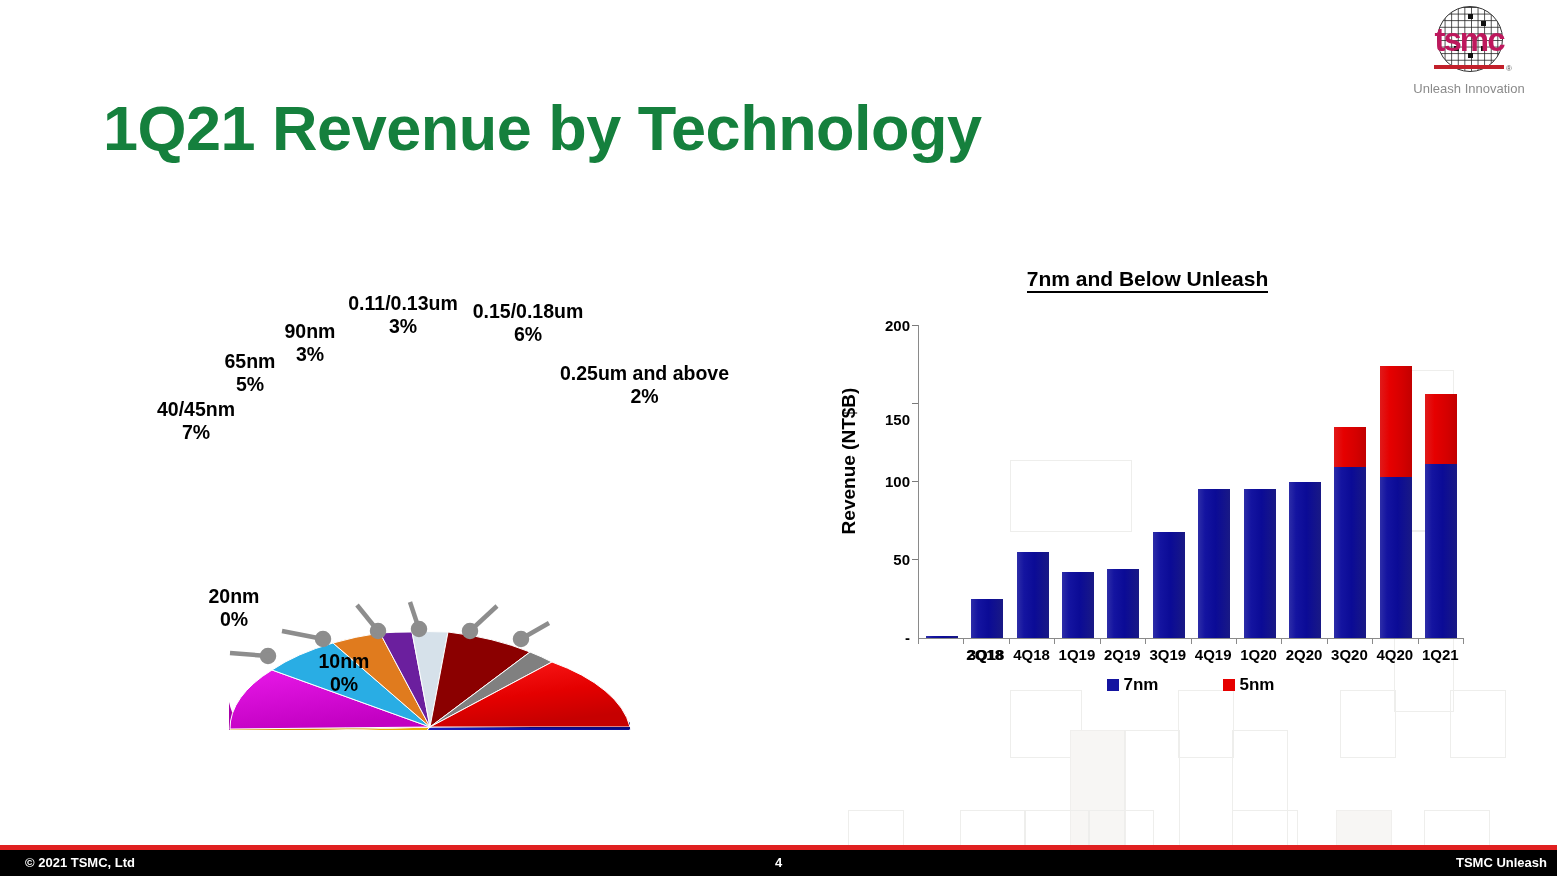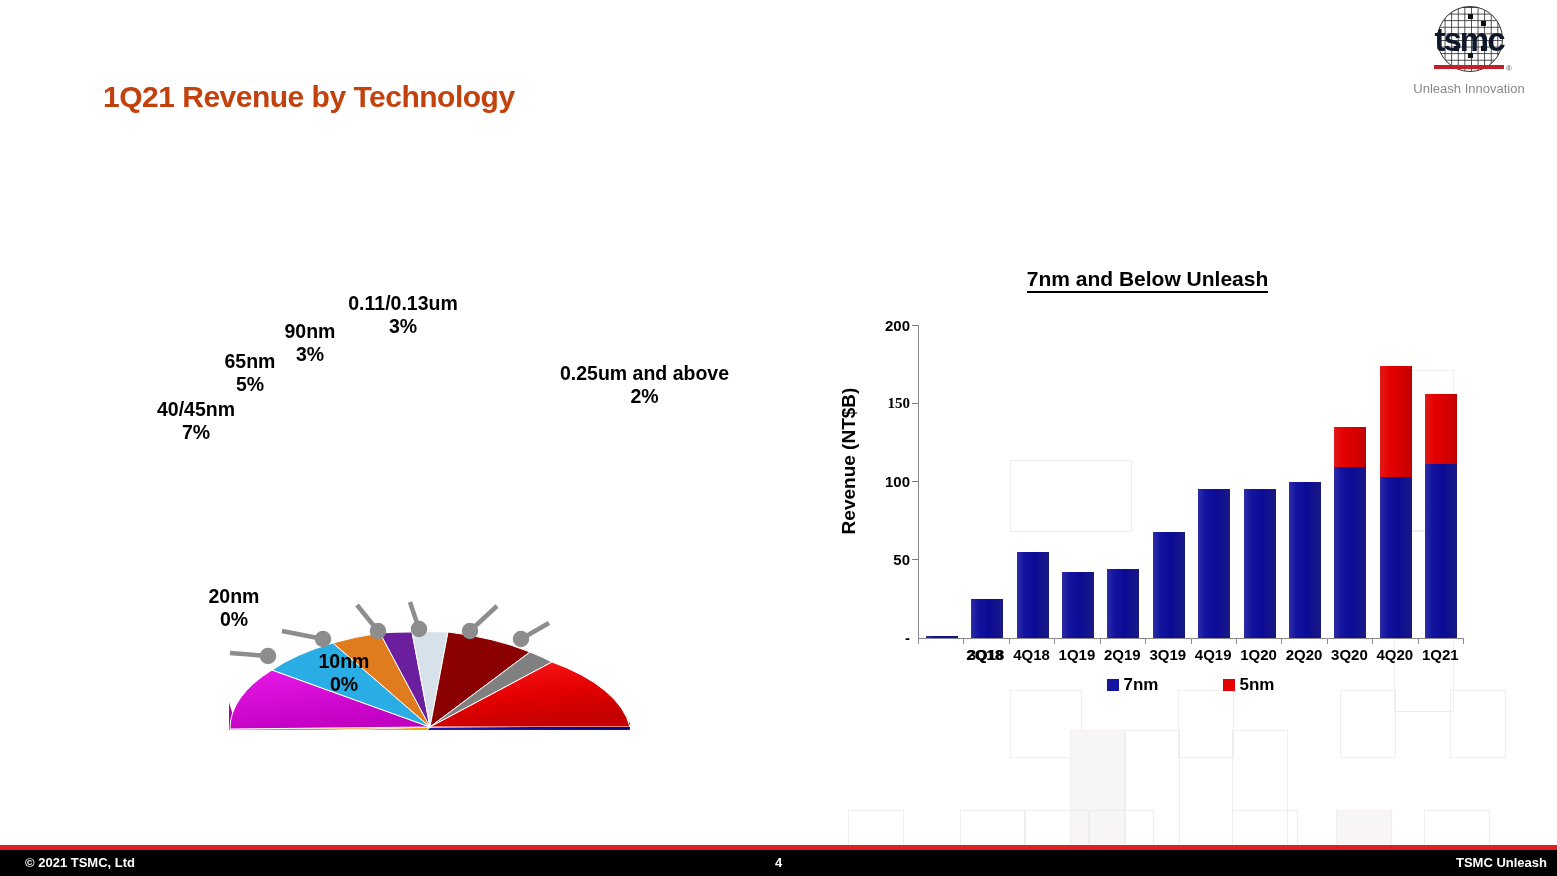--- a/index.html
+++ b/index.html
@@ -24,24 +24,24 @@
     border: 1px solid #eeeeec;
     background: transparent;
     pointer-events: none;
   }
   .wm.fill { background: #f7f6f4; border-color: #f0efed; }
 
   
   #title {
     position: absolute;
     left: 103px;
-    top: 80px;
-    font-size: 30px;
-    font-weight: bold;
-    color: #c2410c;
+    top: 92px;
+    font-size: 63px;
+    font-weight: bold;
+    color: #15803d;
     letter-spacing: -0.5px;
     white-space: nowrap;
   }
 
   
   #logo-wrap {
     position: absolute;
     right: 28px;
     top: 6px;
     width: 120px;
@@ -72,21 +72,21 @@
     position: absolute;
     width: 5px; height: 5px;
     background: #111;
   }
   #tsmc-word {
     position: absolute;
     left: 0; right: 0;
     top: 17px;
     font-size: 33px;
     font-weight: bold;
-    color: #0f172a;
+    color: #be185d;
     letter-spacing: -2px;
     line-height: 1;
   }
   #logo-rule {
     position: absolute;
     left: 8px;
     top: 59px;
     width: 70px;
     height: 4px;
     background: #C2202A;
@@ -357,20 +357,24 @@
       <span>3%</span>
     </div>
     <div class="pie-lbl" style="left:205px; top:100px; width:90px;">
       <span>65nm</span><br>
       <span>5%</span>
     </div>
     <div class="pie-lbl" style="left:136px; top:148px; width:120px;">
       <span>40/45nm</span><br>
       <span>7%</span>
     </div>
+    <div class="pie-lbl" style="left:468px; top:50px; width:120px;">
+      <span>0.15/0.18um</span><br>
+      <span>6%</span>
+    </div>
     <div class="pie-lbl" style="left:557px; top:112px; width:175px;">
       <span>0.25um and above</span><br>
       <span>2%</span>
     </div>
     <div class="pie-lbl" style="left:180px; top:335px; width:108px;">
       <span>20nm</span><br>
       <span>0%</span>
     </div>
     <div class="pie-lbl" style="left:290px; top:400px; width:108px;">
       <span>10nm</span><br>
@@ -396,21 +400,21 @@
   </div>
 
   <div id="bar-area">
     <div id="bar-title">
       <span>7nm and Below Unleash</span>
     </div>
     <div id="ylabel">Revenue (NT$B)</div>
 
     <div class="ytick" style="left:44px; top:62px;">200</div>
     <div class="ytickmark" style="left:92px; top:70px;"></div>
-    <div class="ytick" style="left:44px; top:140px;font-family:Liberation Serif, serif;">150</div>
+    <div class="ytick" style="left:44px; top:156px;">150</div>
     <div class="ytickmark" style="left:92px; top:148px;"></div>
     <div class="ytick" style="left:44px; top:218px;">100</div>
     <div class="ytickmark" style="left:92px; top:226px;"></div>
     <div class="ytick" style="left:44px; top:296px;">50</div>
     <div class="ytickmark" style="left:92px; top:304px;"></div>
     <div class="ytick" style="left:44px; top:374px;">-</div>
 
     <div id="plot">
         <div class="bar-col" style="left: 6.70833px; height: 1.565px;">
           <div class="seg blue" style="height: 1.565px; bottom: 0px;"></div>

